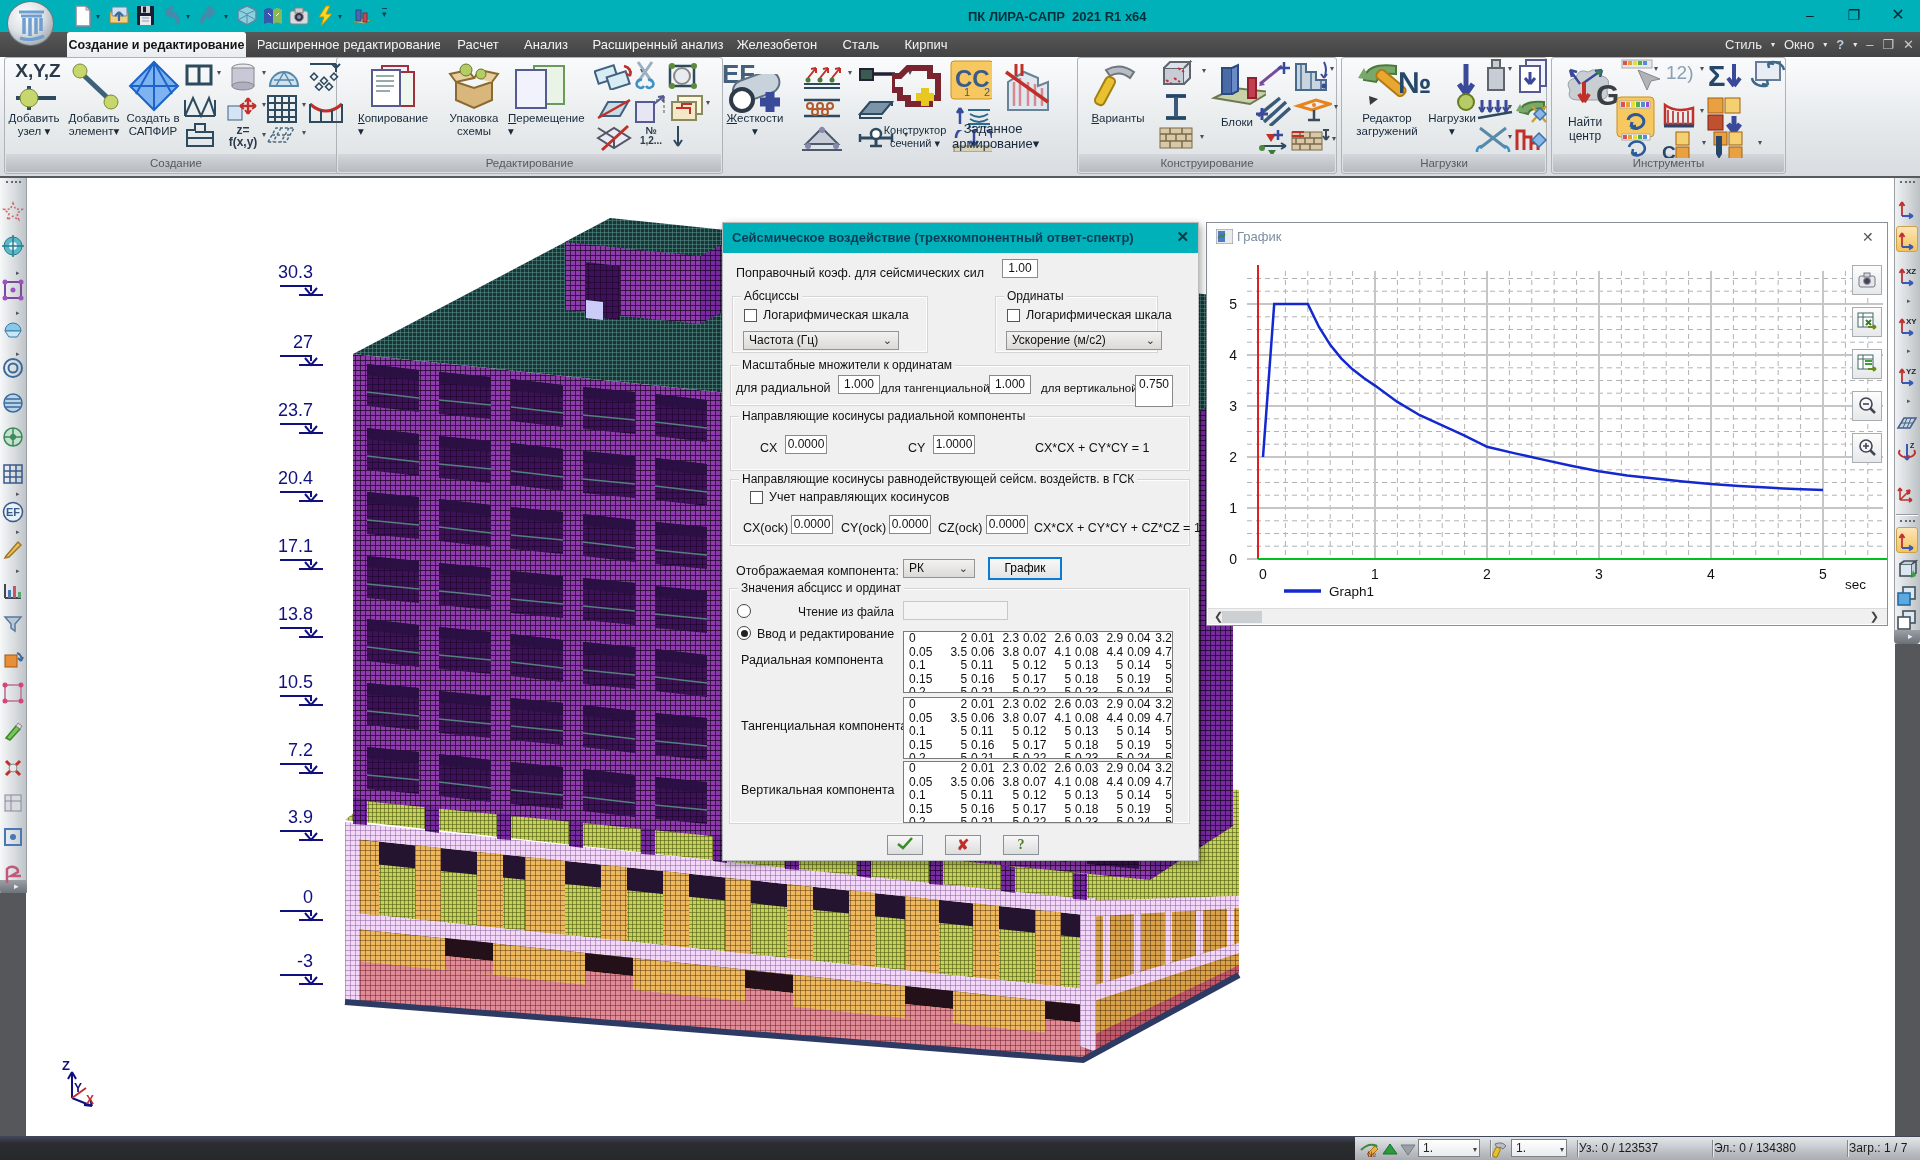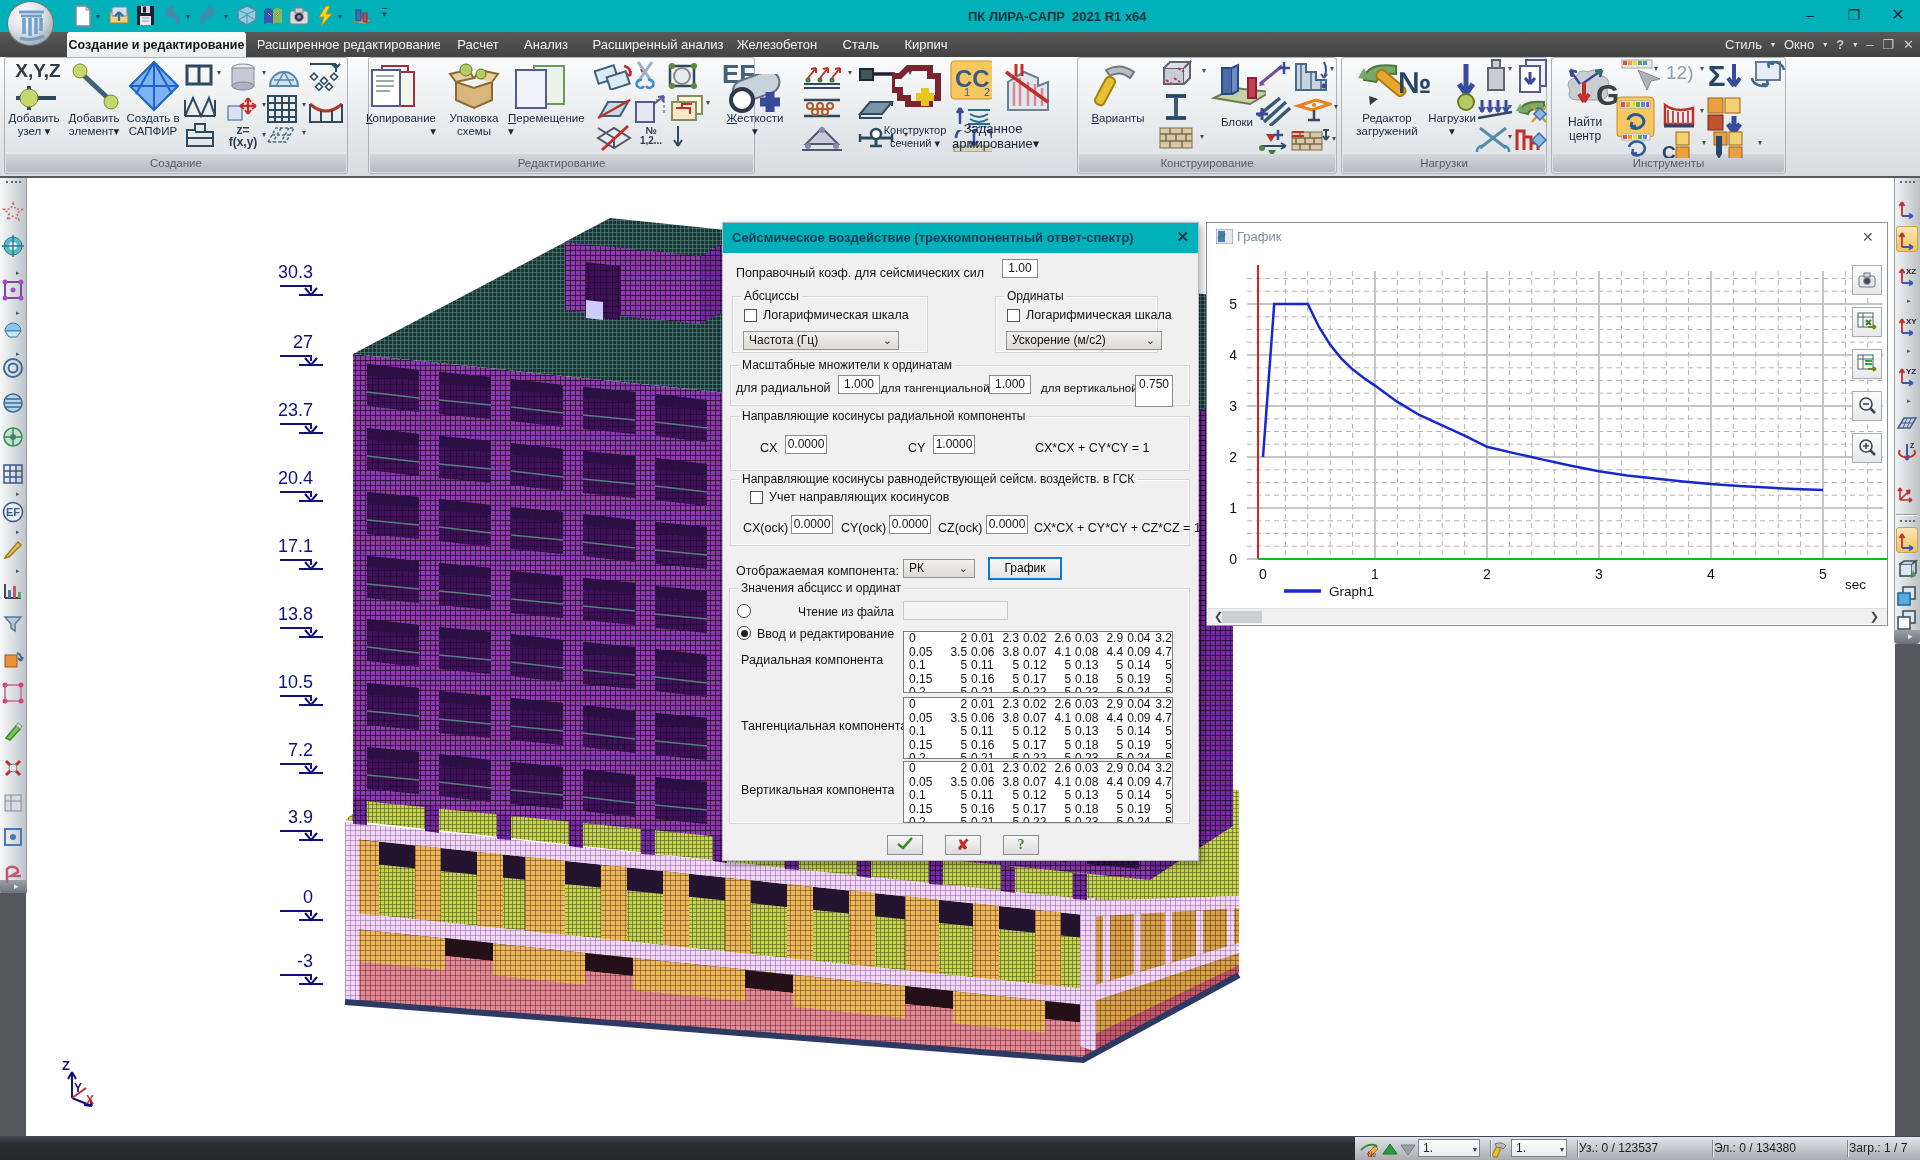--- a/index.html
+++ b/index.html
@@ -122,21 +122,21 @@
     <div class="tab" style="left:588px;width:140px;white-space:nowrap;">Расширенный анализ</div>
     <div class="tab" style="left:734px;width:86px;white-space:nowrap;">Железобетон</div>
     <div class="tab" style="left:838px;width:46px;white-space:nowrap;">Сталь</div>
     <div class="tab" style="left:898px;width:56px;white-space:nowrap;">Кирпич</div>
   </div>
 <div id="tabright">Стиль <span style="font-size:8px;">▾</span> Окно <span style="font-size:8px;">▾</span><span style="color:#bcd;font-weight:bold;">?</span> <span style="font-size:8px;">▾</span><span style="color:#ccc;">–</span><span style="color:#ccc;">❐</span><span style="color:#ccc;">✕</span></div>
 <div id="ribbon">
     <div class="rgroup" style="left:4px;width:344px;">
       <div class="rlabel">Создание</div>
     </div>
-    <div class="rgroup" style="left:368px;width:387px;">
+    <div class="rgroup" style="left:336px;width:387px;">
       <div class="rlabel">Редактирование</div>
     </div>
     <div class="rgroup" style="left:1077px;width:260px;">
       <div class="rlabel">Конструирование</div>
     </div>
     <div class="rgroup" style="left:1341px;width:206px;">
       <div class="rlabel">Нагрузки</div>
     </div>
     <div class="rgroup" style="left:1551px;width:235px;">
       <div class="rlabel">Инструменты</div>
@@ -210,21 +210,21 @@
     <svg class="abs" style="left:308px;top:39px;" width="36" height="28" viewBox="0 0 36 28">
       <path d="M2 8 Q18 22 34 8" fill="none" stroke="#c03028" stroke-width="3"></path>
       <path d="M2 8 V26 H34 V8 M13 14 V26 M24 14 V26" fill="none" stroke="#2d4a5e" stroke-width="2"></path>
     </svg>
     <svg class="abs" style="left:368px;top:5px;" width="52" height="48" viewBox="0 0 52 48">
       <rect x="14" y="4" width="26" height="34" fill="#f0f0fa" stroke="#a03040" stroke-width="2"></rect>
       <rect x="20" y="10" width="26" height="34" fill="#eef6ee" stroke="#a03040" stroke-width="2"></rect>
       <rect x="4" y="8" width="28" height="36" fill="#fff" stroke="#555a90" stroke-width="2"></rect>
       <path d="M8 14 H26 M8 19 H26 M8 24 H26 M8 29 H22" stroke="#9aa" stroke-width="2"></path>
     </svg>
-    <div class="abs" style="left:358px;top:55px;width:78px;text-align:right;font-size:11.5px;color:#17293a;font-weight:normal;line-height:1.15;"><u>К</u>опирование<br>▾</div>
+    <div class="abs" style="left:358px;top:55px;width:78px;text-align:left;font-size:11.5px;color:#17293a;font-weight:normal;line-height:1.15;"><u>К</u>опирование<br>▾</div>
     <svg class="abs" style="left:448px;top:5px;" width="52" height="48" viewBox="0 0 52 48">
       <path d="M8 20 L26 26 L44 20 L44 38 L26 46 L8 38 Z" fill="#d9b77c" stroke="#8a6a30" stroke-width="2"></path>
       <path d="M8 20 L2 12 L20 8 L26 16 Z M44 20 L50 12 L32 8 L26 16" fill="#e8cf9e" stroke="#8a6a30" stroke-width="2"></path>
       <circle cx="18" cy="8" r="6" fill="#b5cc66" stroke="#6a7a20"></circle>
       <circle cx="33" cy="12" r="5" fill="#b5cc66" stroke="#6a7a20"></circle>
     </svg>
     <div class="abs" style="left:444px;top:55px;width:60px;text-align:center;font-size:11.5px;color:#17293a;font-weight:normal;line-height:1.15;">Упаковка<br>схемы</div>
     <svg class="abs" style="left:512px;top:5px;" width="56" height="48" viewBox="0 0 56 48">
       <rect x="22" y="4" width="30" height="38" fill="#eaf4e6" stroke="#6a9a5a" stroke-width="2"></rect>
       <rect x="4" y="8" width="30" height="38" fill="#f2f2fc" stroke="#555a90" stroke-width="2"></rect>

